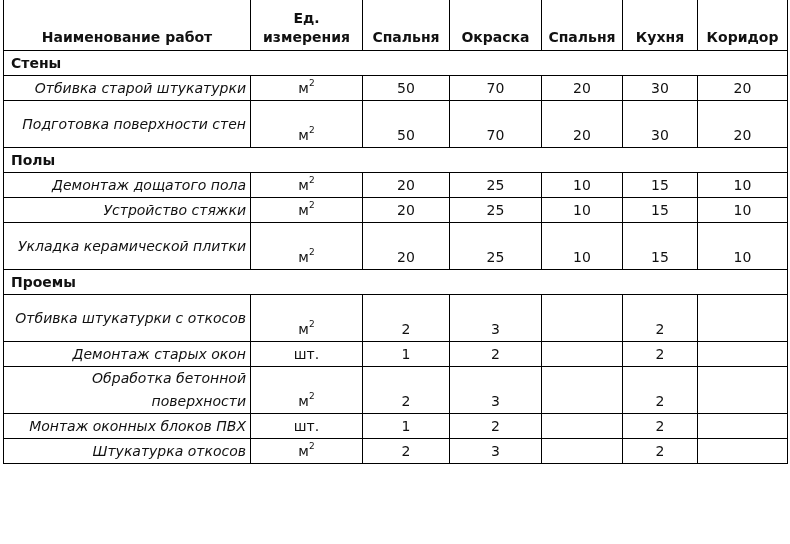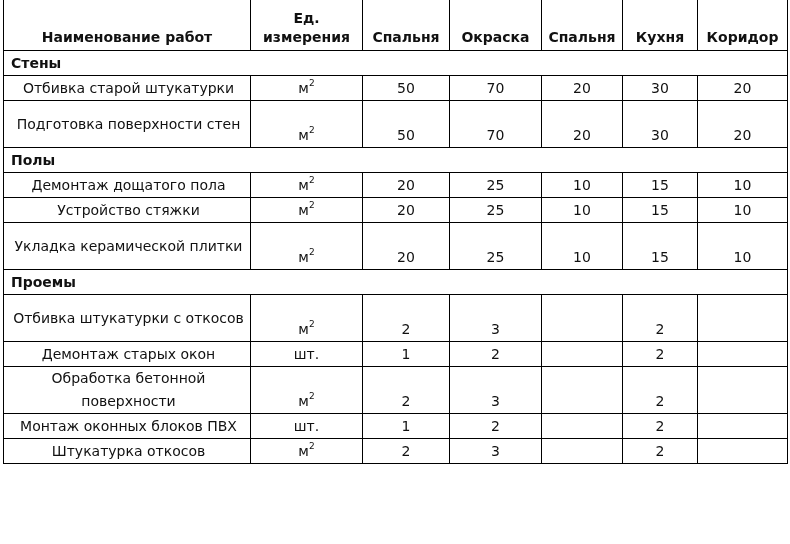--- a/index.html
+++ b/index.html
@@ -1,20 +1,20 @@
 <!DOCTYPE html>
 <html><head>
 <meta charset="utf-8">
 <style>
   html, body { margin:0; padding:0; background:#fff; }
   body { width:790px; height:544px; overflow:hidden; font-family:"DejaVu Sans", sans-serif; color:#111; }
   table { position:absolute; left:3px; top:-1px; border-collapse:collapse; table-layout:fixed; }
   td, th { border:1.5px solid #000; padding:0 4px; font-size:14px; line-height:24px; }
   th { font-weight:bold; font-size:14px; line-height:19px; text-align:center; vertical-align:bottom; padding-bottom:3px; }
-  td.name { text-align:center; padding-left:7px; }
+  td.name { text-align:right; padding-left:7px;font-style:italic; }
   td.num { text-align:center; vertical-align:bottom; }
   td.section { font-weight:bold; padding-left:7px; height:24px; border-top:1.5px solid #000; }
   tr.single td { height:24px; }
   tr.double td { height:46px; }
   tr.double td.name { line-height:23px; }
   tr.section-row td { border-left:1.5px solid #000; border-right:1.5px solid #000; }
   sup { font-size:9px; line-height:0; vertical-align:7px; }
 </style>
 </head>
 <body>

